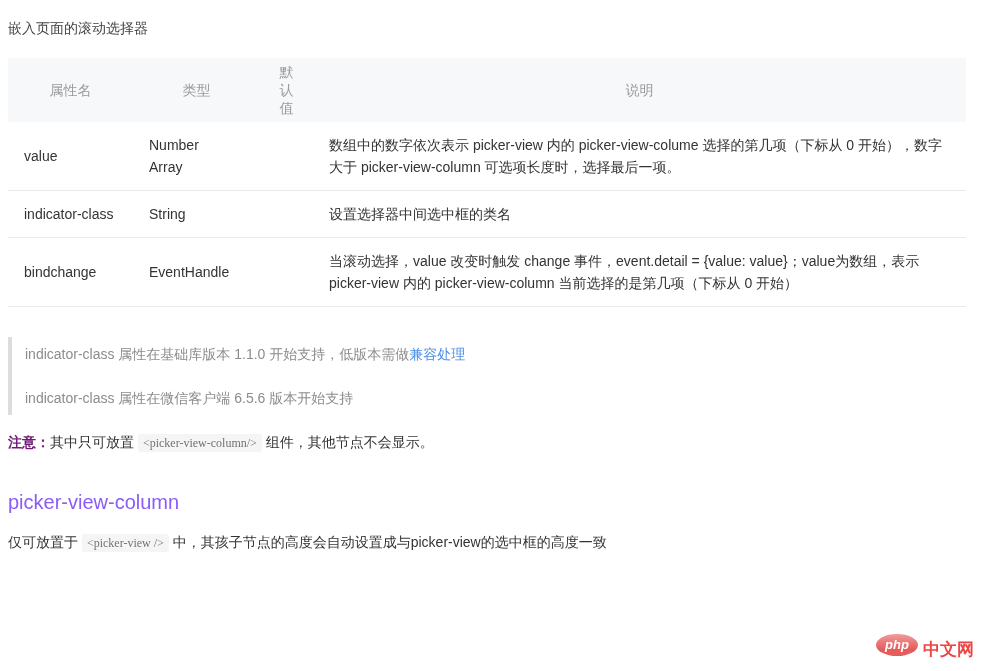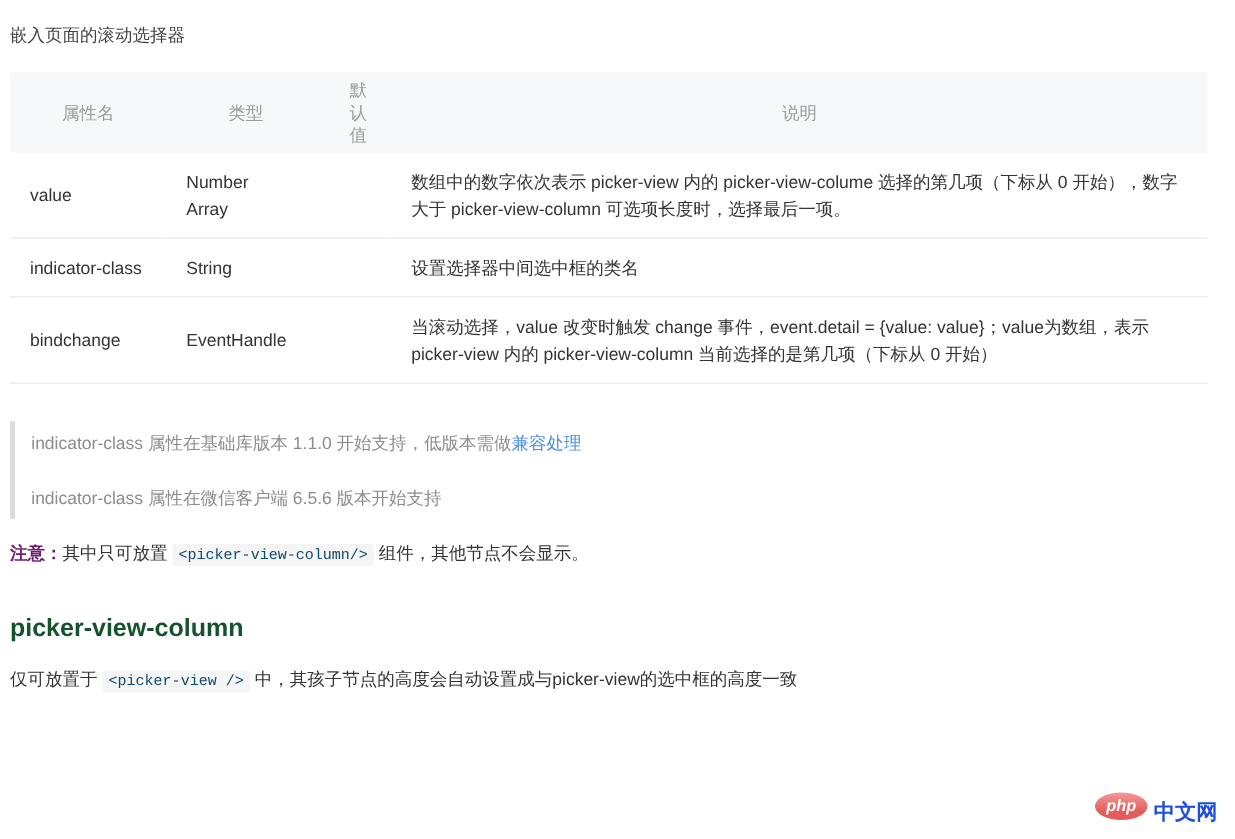--- a/index.html
+++ b/index.html
@@ -80,34 +80,34 @@
 
   p.notice {
     margin: 16px 0 0 0;
     font-size: 14px;
     line-height: 22px;
     color: #333333;
   }
   p.notice .bold { font-weight: 700; color: #701a75; margin-top: 40px; }
 
   code.inline-code {
-    font-family: Liberation Mono, monospace;
+    font-family: Liberation Serif, serif;
     font-size: 12px;
     background: #f5f5f5;
-    color: #0c4a6e;
+    color: #737373;
     padding: 2px 5px;
     border-radius: 2px;
   }
 
   h2.section-title {
     margin: 36px 0 0 0;
     font-size: 20px;
     line-height: 24px;
-    font-weight: 700;
-    color: #14532d;
+    font-weight: 400;
+    color: #8b5cf6;
   }
   p.section-desc {
     margin: 17px 0 0 0;
     font-size: 14px;
     line-height: 22px;
     color: #333333;
   }
 
   .watermark {
     position: absolute;
@@ -126,21 +126,21 @@
     background: linear-gradient(180deg, #f29a9a 0%, #e45c5c 70%);
     color: #ffffff;
     font-size: 13px;
     font-weight: 700;
     font-style: italic;
   }
   .site-name {
     margin-left: 5px;
     font-size: 17px;
     font-weight: 600;
-    color: #1d4ed8;
+    color: #ef4444;
     margin-top: 10px;
   }
 </style>
 </head>
 <body>
 
 <div class="page">
 
 
   <p class="subtitle">嵌入页面的滚动选择器</p>

